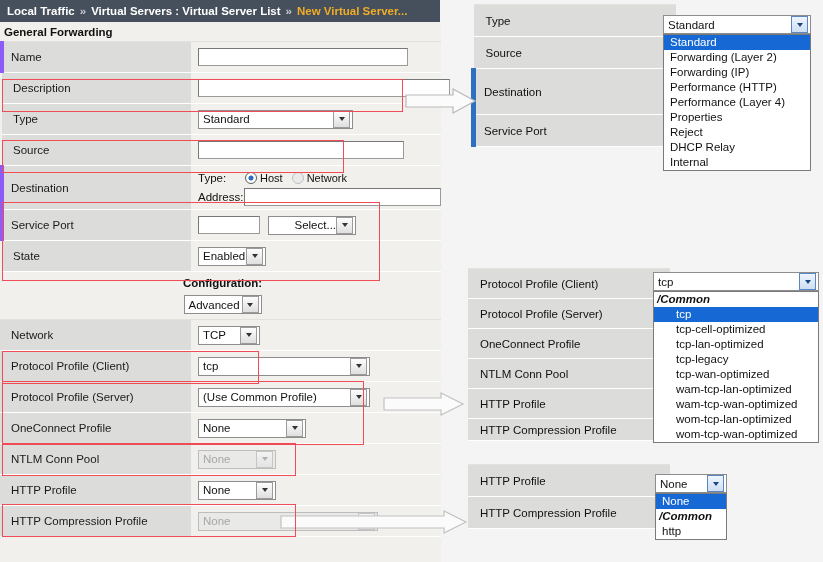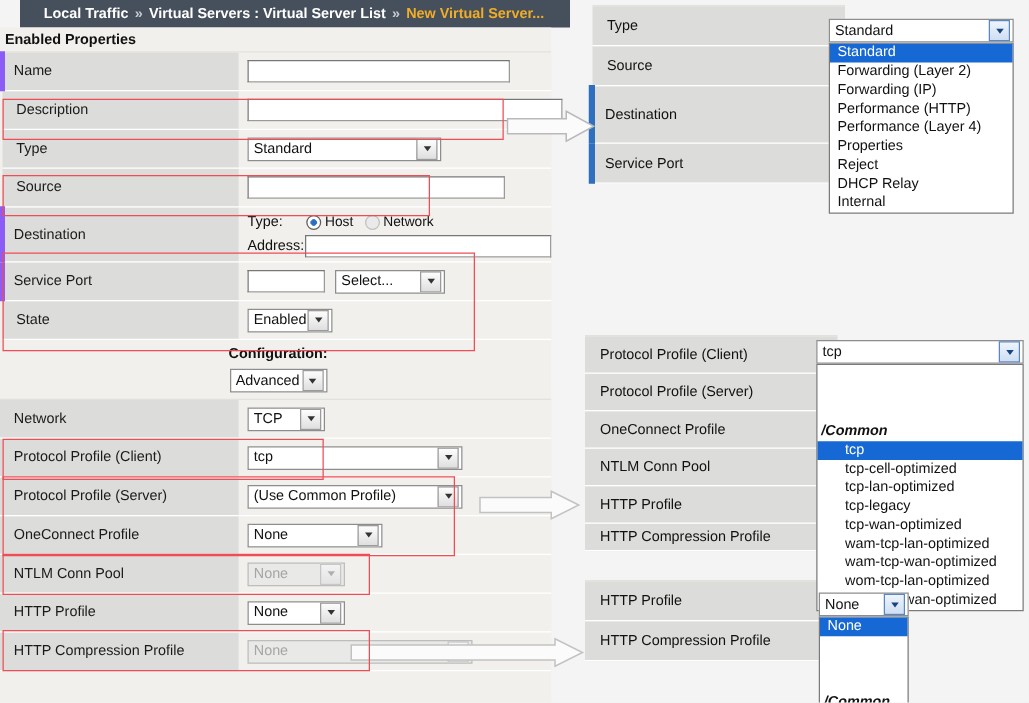--- a/index.html
+++ b/index.html
@@ -5,24 +5,24 @@
   html,body{margin:0;padding:0;}
   body{
     width:823px;height:562px;overflow:hidden;position:relative;
     background:#f4f4f4;
     font-family:"Liberation Sans", sans-serif;
     font-size:11px;color:#111;
   }
 
   
   #breadcrumb{
-    position:absolute;left:16px;top:0;width:440px;height:22px;
+    position:absolute;left:0;top:0;width:440px;height:22px;
     background:#464f5c;
     display:flex;align-items:center;
-    box-sizing:border-box;padding-left:19px;
+    box-sizing:border-box;padding-left:7px;
     font-weight:bold;font-size:11.5px;color:#ffffff;white-space:nowrap;
   }
   #breadcrumb .sep{color:#c8ccd2;margin:0 5px;font-weight:bold;}
   #breadcrumb .cur{color:#f0ad27;}
 
   
   #leftpanel{
     position:absolute;left:0;top:22px;width:441px;height:540px;
     background:#f1f0ec;
   }
@@ -104,21 +104,21 @@
   .ctbl td.lab{background:#dcdcda;padding-left:12px;width:190px;font-size:11.5px;}
   .ctbl tr.req td.lab{border-left:5px solid #2f6fbf;padding-left:8px;}
 
   
   .ddl{
     position:absolute;background:#fff;border:1px solid #7a7a7a;
     z-index:20;font-size:11.5px;box-sizing:border-box;
   }
   .ddl .it{padding:0 3px 0 6px;height:15px;line-height:15px;white-space:nowrap;color:#111;}
   .ddl .it.sel2{background:#1669d4;color:#fff;}
-  .ddl .it.grp{font-style:italic;font-weight:bold;padding-left:3px;margin-top:46px;}
+  .ddl .it.grp{font-style:italic;font-weight:bold;padding-left:3px;}
   .ddl .it.ind{padding-left:22px;}
 
   
   .selopen{
     position:absolute;box-sizing:border-box;height:19px;z-index:21;
     border:1px solid #8d8d8d;background:#fff;
     display:flex;align-items:center;font-size:11.5px;
   }
   .selopen .txt{padding-left:4px;flex:1;}
   .selopen .btn{
@@ -140,21 +140,21 @@
 <div id="breadcrumb">
   <span>Local Traffic</span>
   <span class="sep">»</span>
   <span>Virtual Servers : Virtual Server List</span>
   <span class="sep">»</span>
   <span class="cur">New Virtual Server...</span>
 </div>
 
 <div id="leftpanel">
 
-  <div class="sect-title">Enabled Properties</div>
+  <div class="sect-title">General Forwarding</div>
 
   <table class="frm">
     <tbody>
       <tr class="req">
         <td class="lab">Name</td>
         <td class="val">
           <span class="tbox" style="width:210px;"></span>
         </td>
       </tr>
 
@@ -198,21 +198,21 @@
             <span class="k">Address:</span>
             <span class="tbox" style="width:200px;"></span>
           </div>
         </td>
       </tr>
 
       <tr class="req">
         <td class="lab">Service Port</td>
         <td class="val">
           <span class="tbox" style="width:62px;margin-right:5px;"></span>
-          <span class="sel" style="width:88px;">
+          <span class="sel" style="width:88px;text-align:right;">
             <span class="txt">Select...</span>
             <span class="btn">
                 <i></i>
               </span>
           </span>
         </td>
       </tr>
 
       <tr>
         <td class="lab">State</td>

